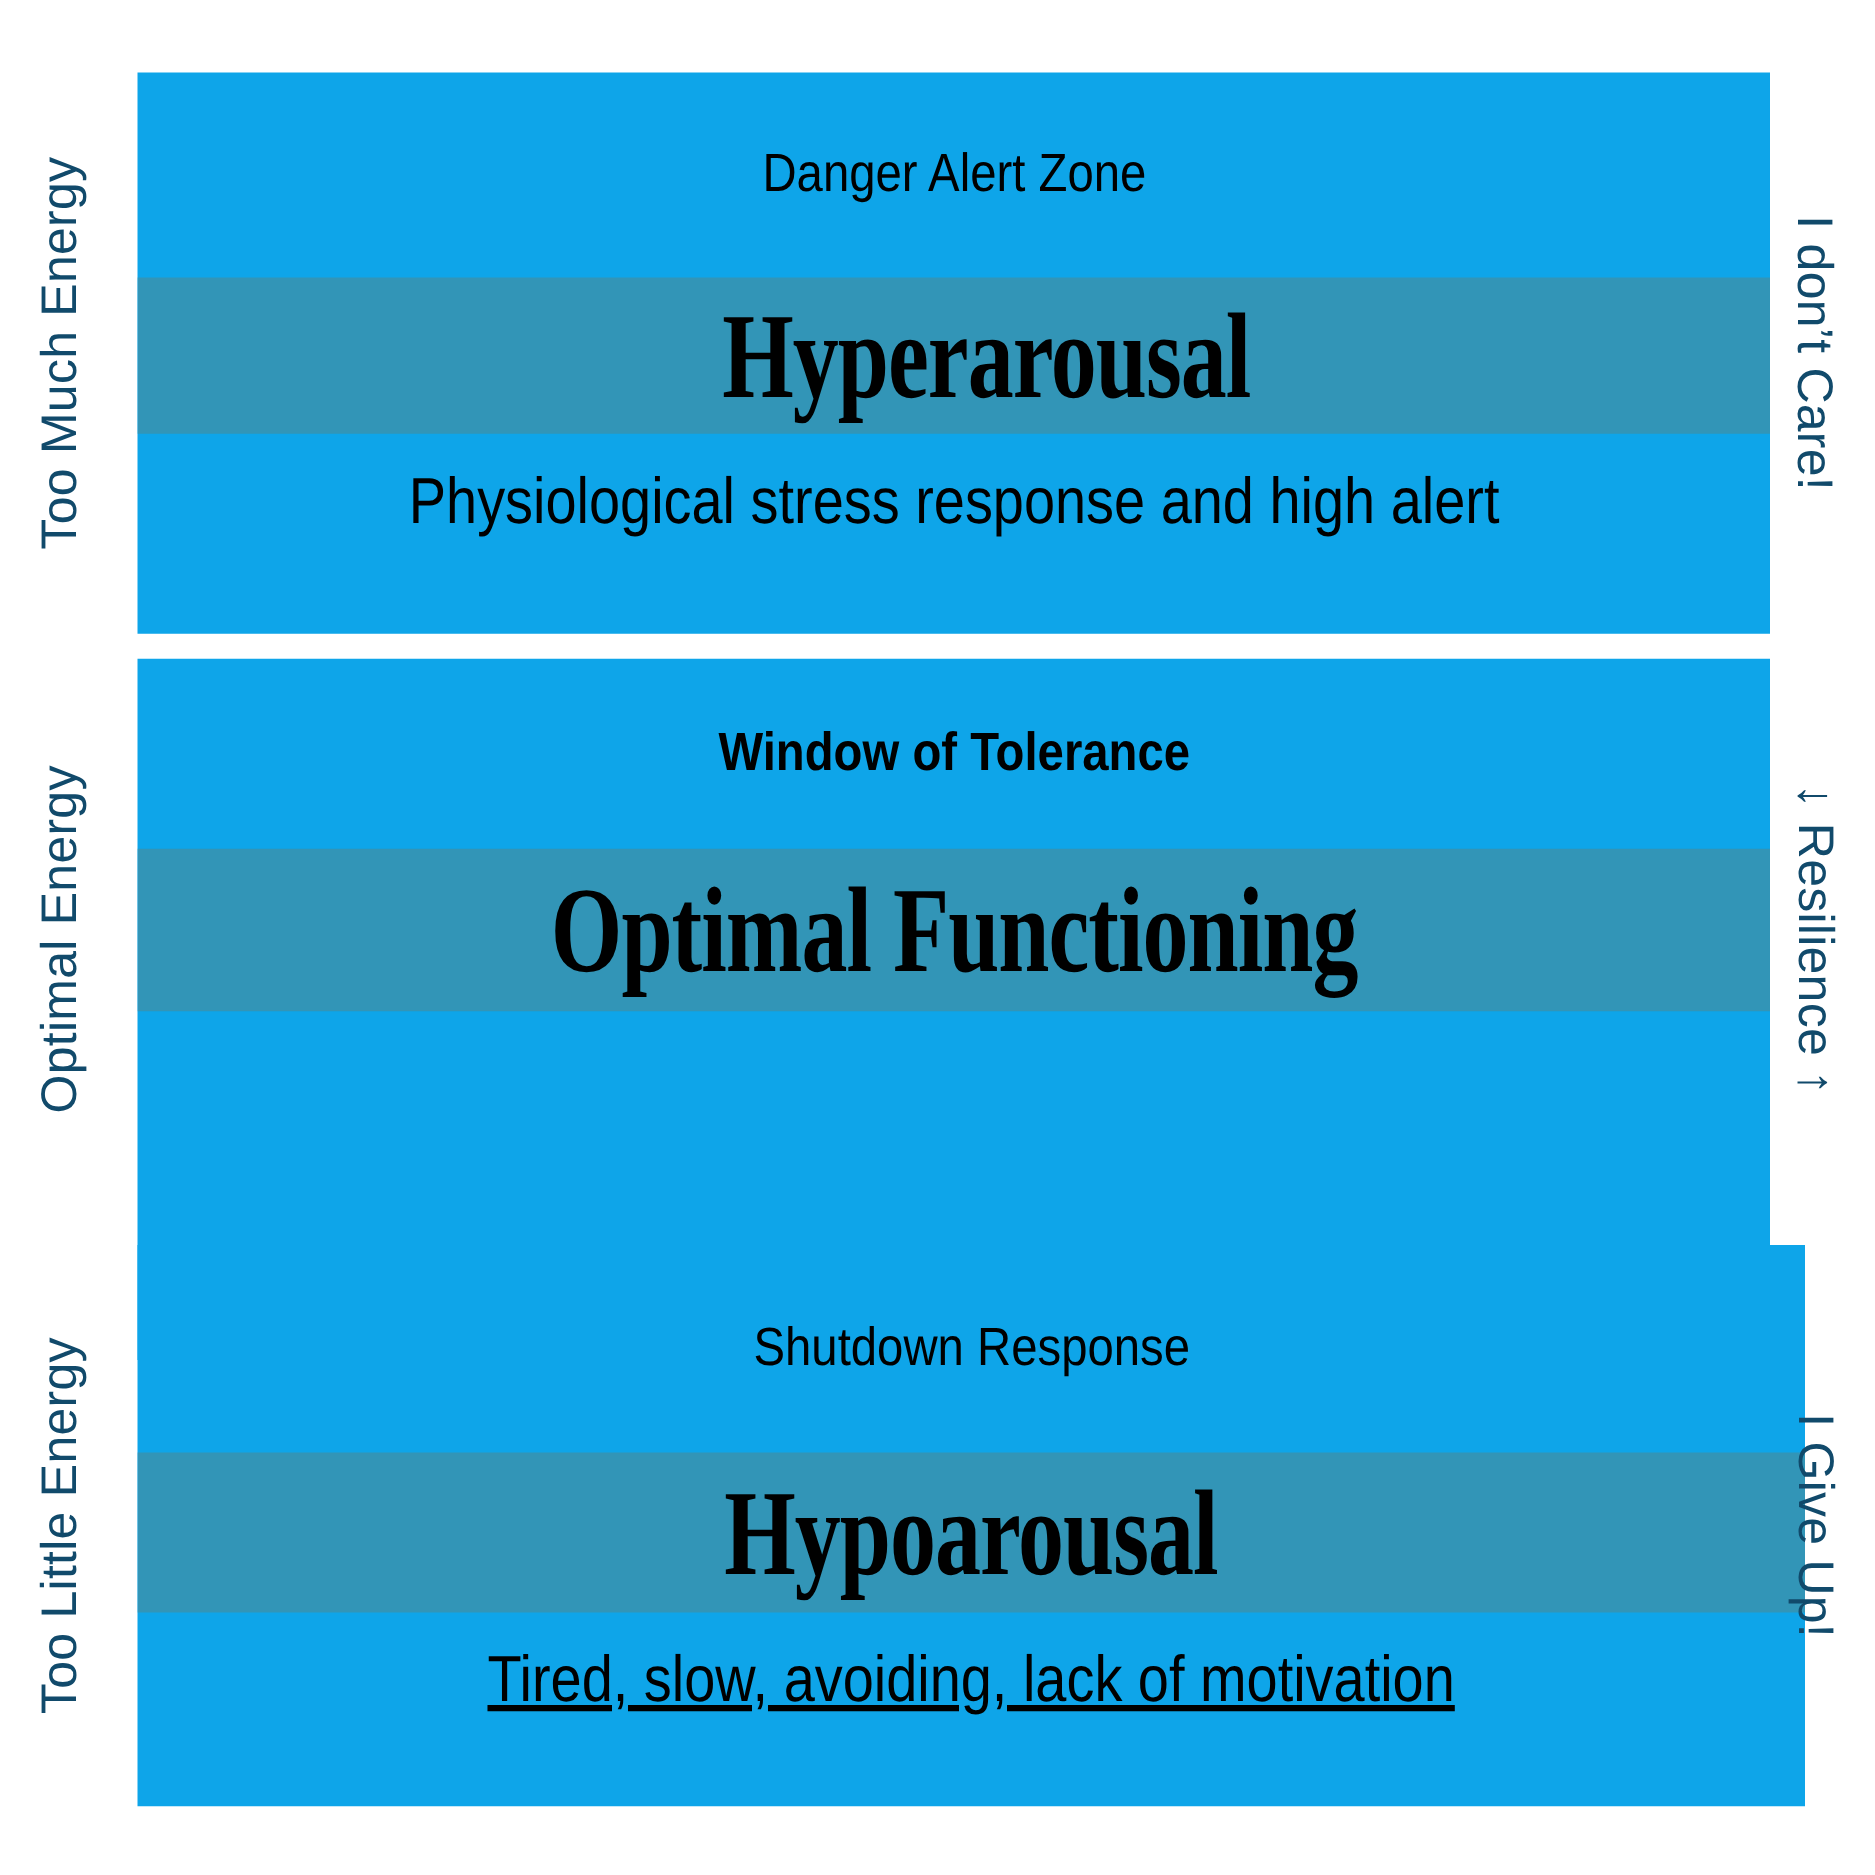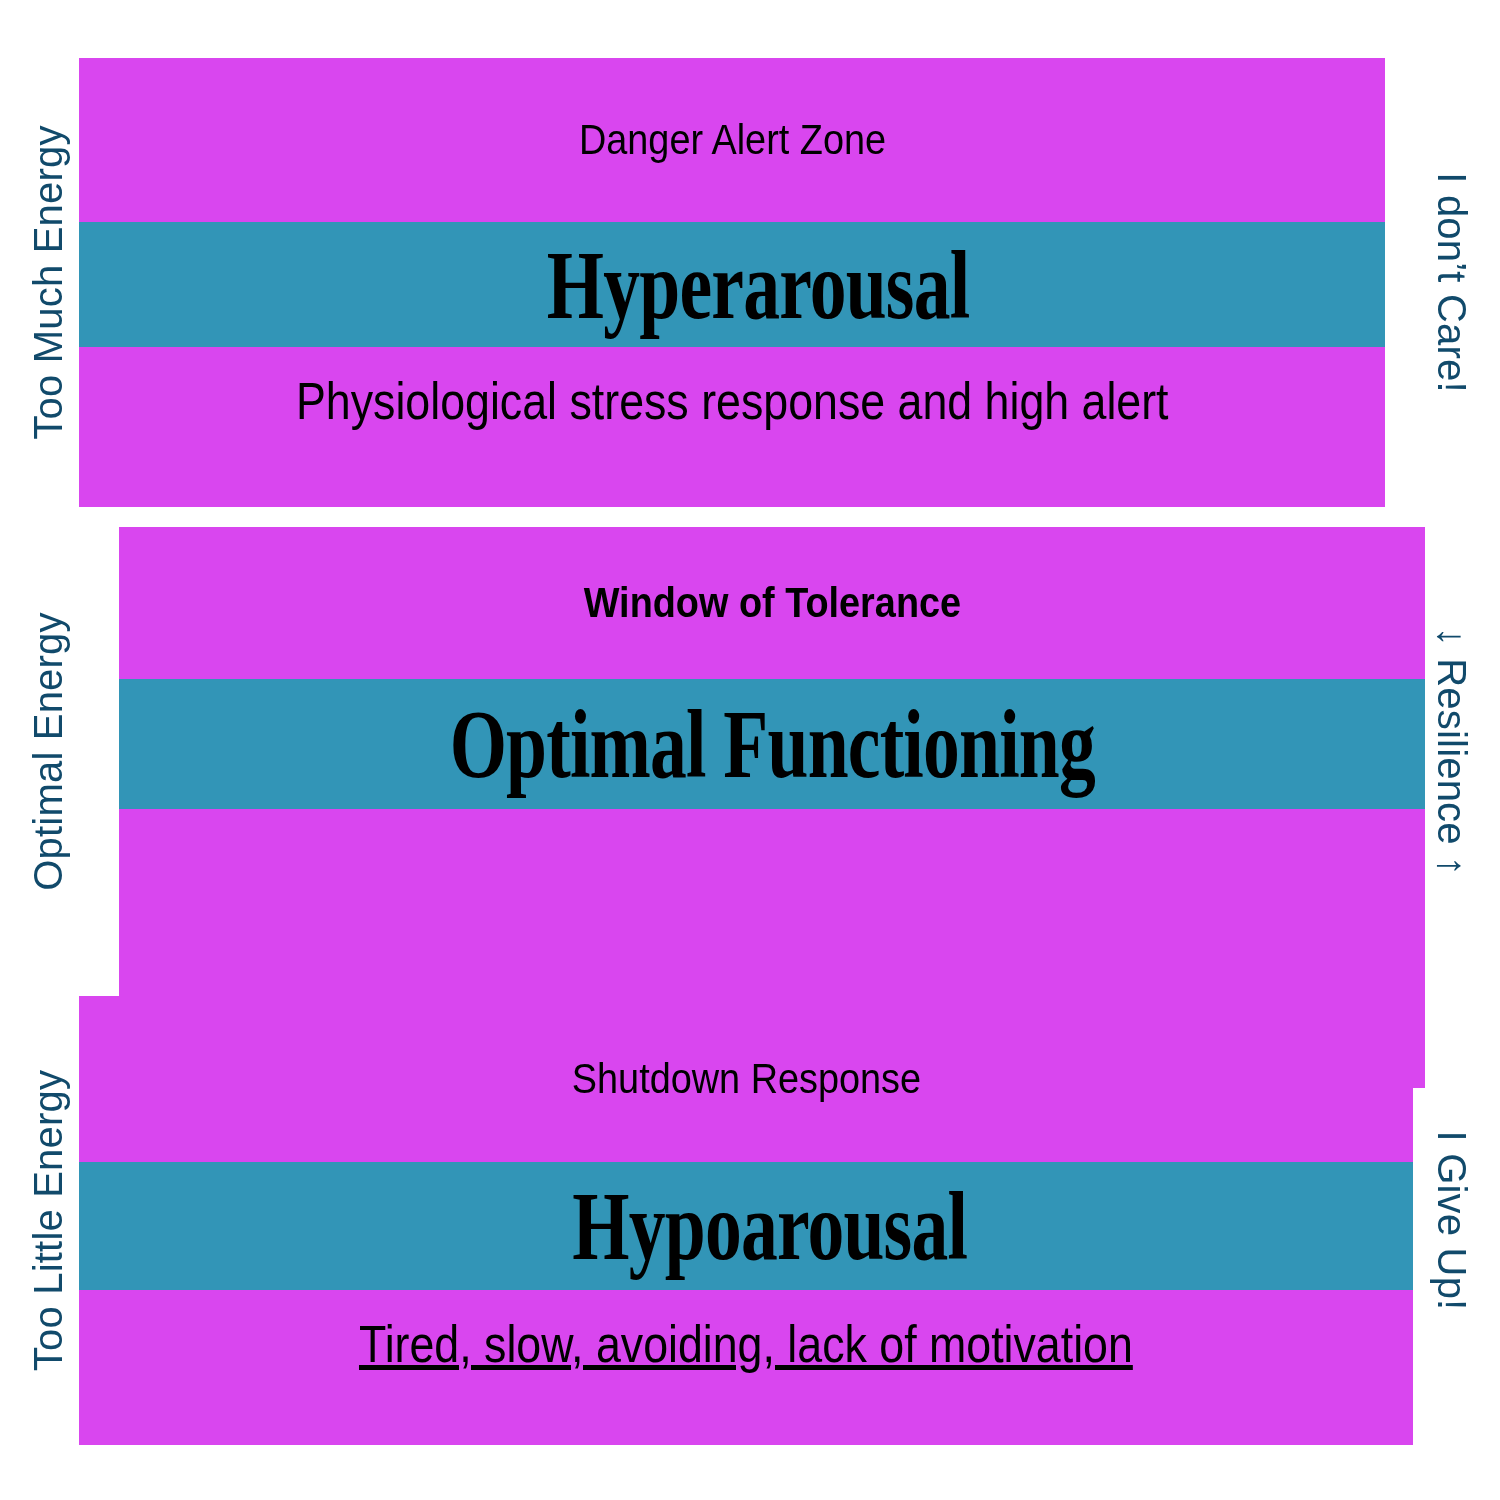--- a/index.html
+++ b/index.html
@@ -53,23 +53,23 @@
   .side-box {
     position: absolute;
     display: flex;
     align-items: center;
     justify-content: center;
   }
 
   
   .block {
     position: absolute;
-    left: 79px;
+    left: 110px;
     width: 1306px;
-    background: #d946ef;
+    background: #0ea5e9;
     overflow: hidden;
   }
   .band-dark {
     position: absolute;
     left: 0;
     width: 100%;
     background: #3295B7;
   }
   .row {
     position: absolute;
@@ -143,21 +143,21 @@
       <span class="rot" style="font-size:40px;">I don’t Care!</span>
     </span>
   </div>
 
   <div class="side-box side-left" style="top:527px; height:449px; left:0; width:97px;">
     <span class="side-label" style="position:relative;left:auto;width:auto;">
       <span class="rot" style="font-size:40px;">Optimal Energy</span>
     </span>
   </div>
 
-  <div class="block" style="top:527px; height:561px;margin-left:40px;">
+  <div class="block" style="top:527px; height:561px;">
     <div class="band-dark" style="top:152px; height:130px;"></div>
 
     <div class="row" style="top:0; height:152px;">
       <span class="txt-sub-bold">Window of Tolerance</span>
     </div>
 
     <div class="row" style="top:152px; height:130px;border-radius:29px;">
       <span class="txt-title">Optimal Functioning</span>
     </div>
 
@@ -175,21 +175,21 @@
     </span>
   </div>
 
   <div class="block" style="top:996px; height:449px;padding-left:28px;">
     <div class="band-dark" style="top:166px; height:128px;"></div>
 
     <div class="row" style="top:0; height:166px;">
       <span class="txt-sub">Shutdown Response</span>
     </div>
 
-    <div class="row" style="top:166px; height:128px;margin-left:24px;">
+    <div class="row" style="top:166px; height:128px;">
       <span class="txt-title">Hypoarousal</span>
     </div>
 
     <div class="row" style="top:294px; height:110px;text-decoration:underline;">
       <span class="txt-desc">Tired, slow, avoiding, lack of motivation</span>
     </div>
   </div>
 
   <div class="side-box side-right" style="top:996px; height:449px;">
     <span class="side-label" style="position:relative;left:auto;width:auto;">

